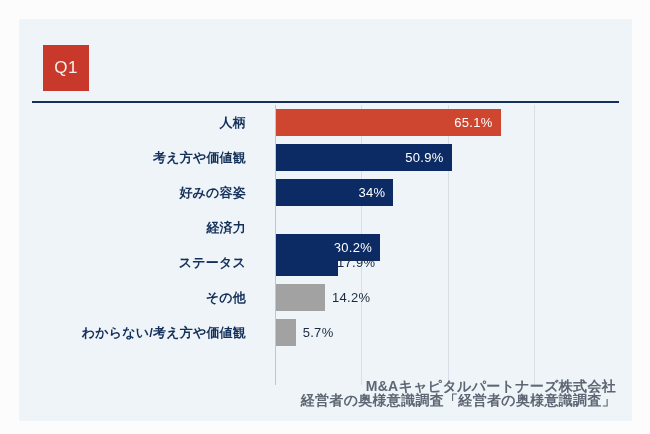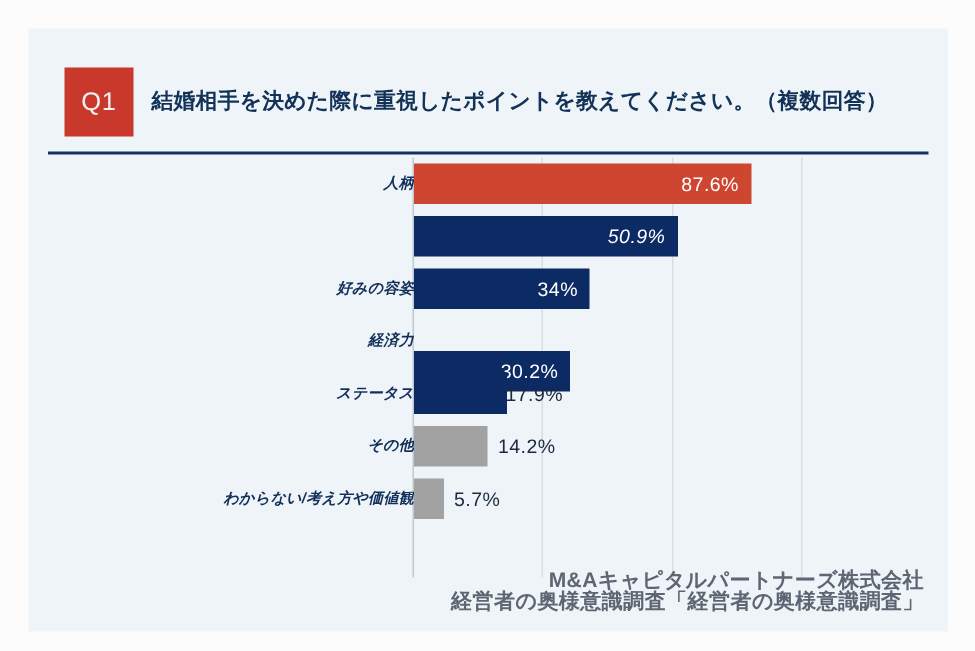--- a/index.html
+++ b/index.html
@@ -112,30 +112,29 @@
     left: 0;
     top: 0;
     width: 613px;
   }
   .row {
     position: relative;
     height: 35px;
   }
   .row-label {
     position: absolute;
-    right: 356px;           
+    right: 386px;           
     top: 0;
     height: 35px;
     line-height: 35px;
-    font-size: 10px;
+    font-size: 13px;
     font-weight: bold;
     color: #13305A;
     white-space: nowrap;
     letter-spacing: 0.2px;
-    font-style: italic;
   }
   .bar-wrap {
     position: absolute;
     left: 257px;
     top: 4px;
     height: 27px;
   }
   .bar {
     height: 27px;
     position: relative;
@@ -182,45 +181,45 @@
 </style>
 </head>
 <body>
 
 <div id="root">
 
   <div class="card">
 
     <div class="header">
       <div class="q-badge">Q1</div>
-      <div class="q-title">結婚相手を決めた際に重視したポイントを教えてください。（複数回答）</div>
       <div class="header-rule"></div>
     </div>
 
     <div class="chart">
 
       <div class="axis-line"></div>
 
       <div class="gridlines" id="gridlines">
           <div class="gridline" style="left: 86.25px;"></div>
           <div class="gridline" style="left: 172.5px;"></div>
           <div class="gridline" style="left: 258.75px;"></div>
         </div>
 
       <div class="rows" id="rows">
           <div class="row">
             <div class="row-label">人柄</div>
             <div class="bar-wrap" style="width: 224.595px;">
               <div class="bar red" style="background: rgb(206, 70, 48);">
-                <span class="val-in">87.6%</span>
-              </div>
-            </div>
-          </div>
-          <div class="row">
-            <div class="bar-wrap" style="width: 175.605px; font-style: italic;">
+                <span class="val-in">65.1%</span>
+              </div>
+            </div>
+          </div>
+          <div class="row">
+            <div class="row-label">考え方や価値観</div>
+            <div class="bar-wrap" style="width: 175.605px;">
               <div class="bar navy" style="background: rgb(12, 42, 99);">
                 <span class="val-in">50.9%</span>
               </div>
             </div>
           </div>
           <div class="row">
             <div class="row-label">好みの容姿</div>
             <div class="bar-wrap" style="width: 117.3px;">
               <div class="bar navy" style="background: rgb(12, 42, 99);">
                 <span class="val-in">34%</span>

